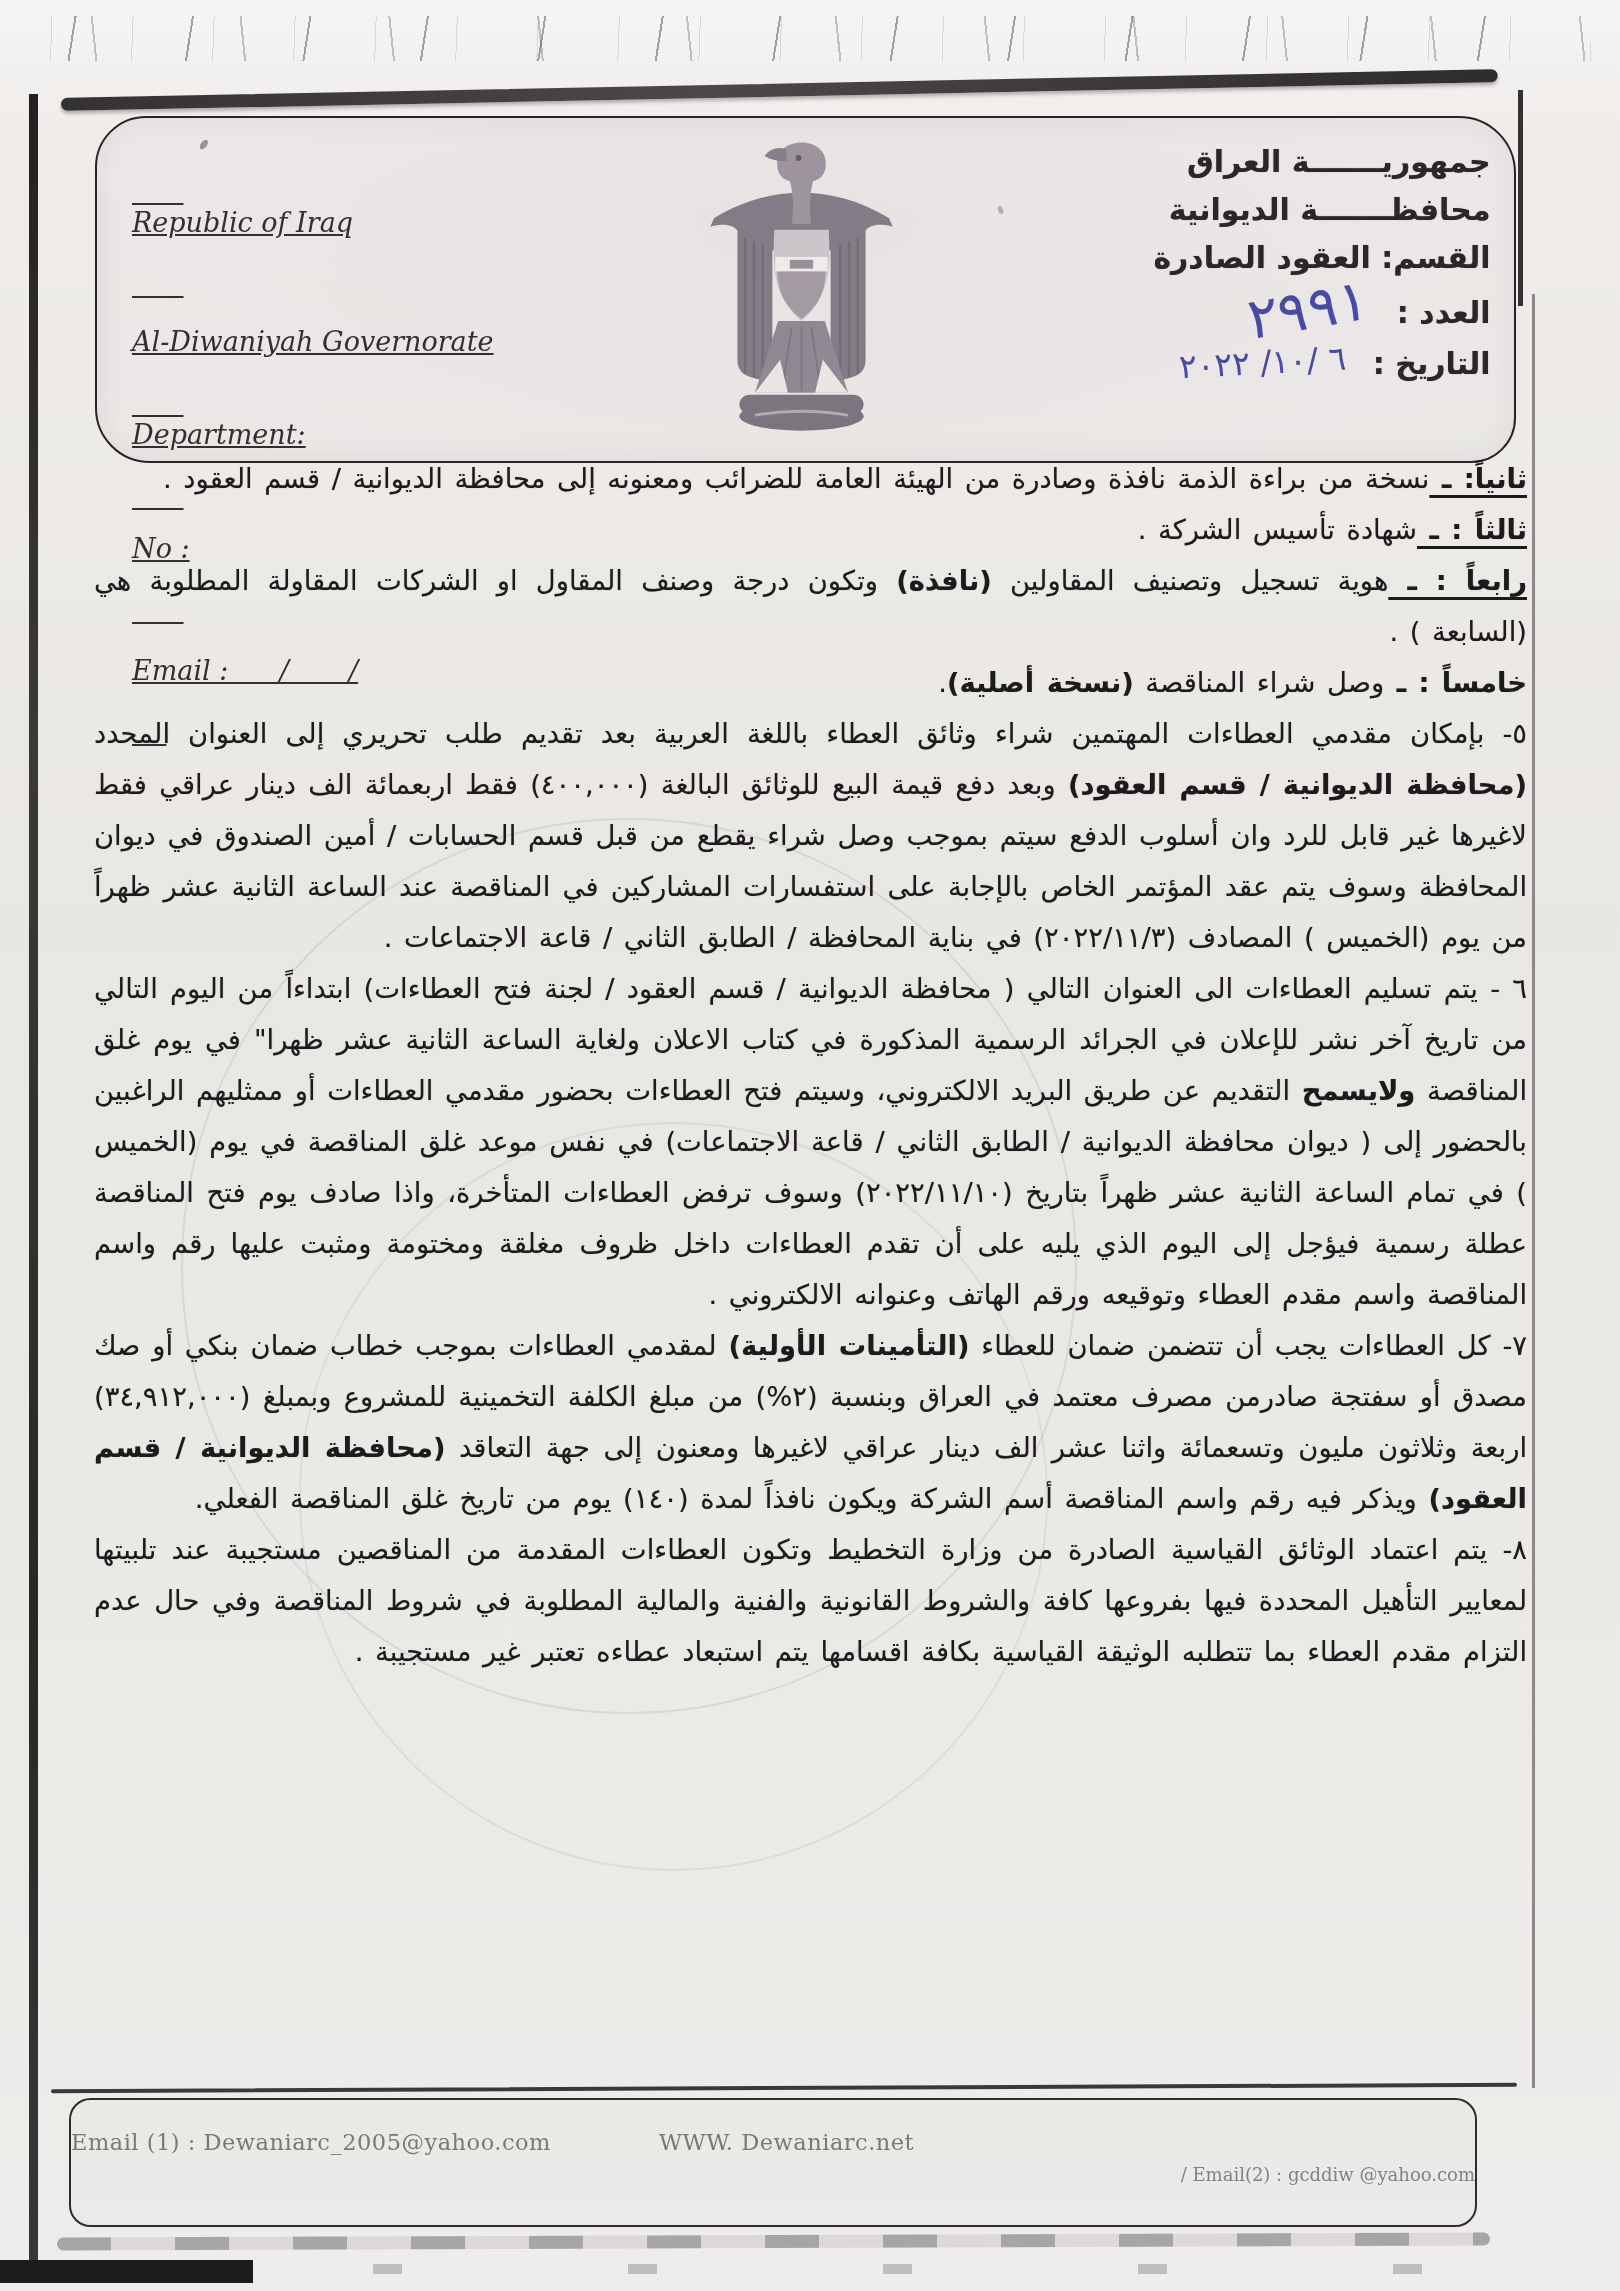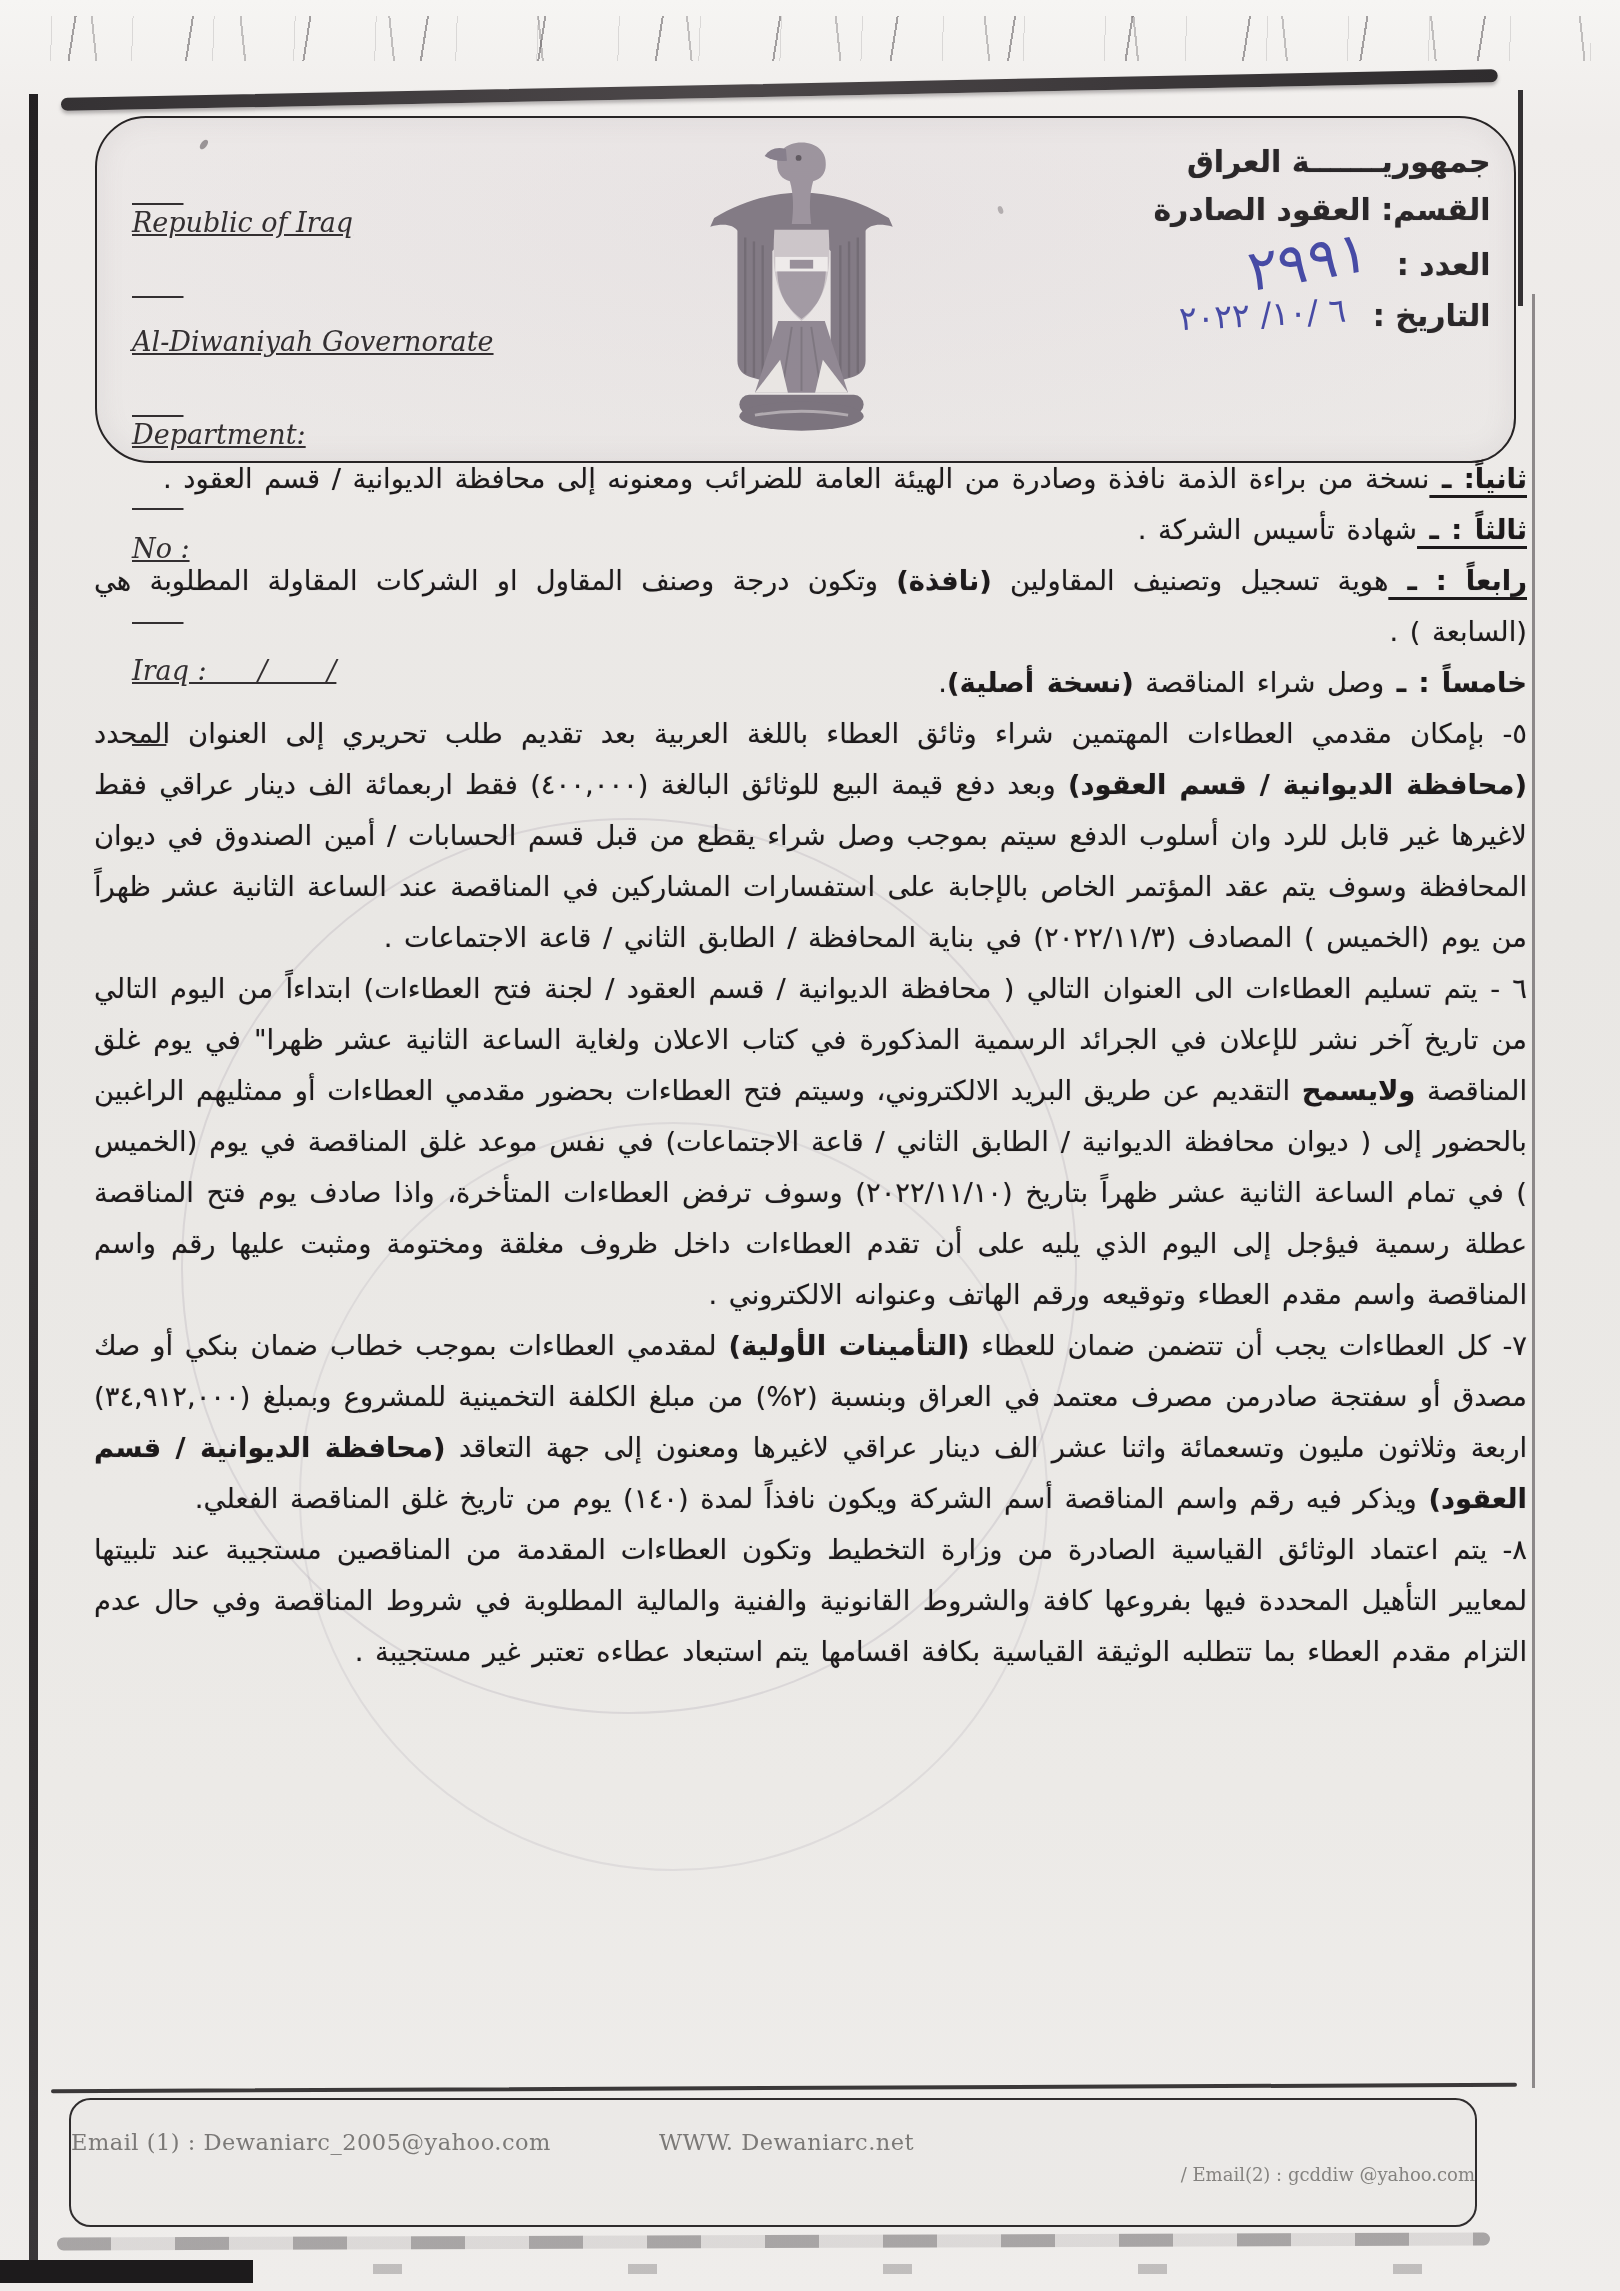--- a/index.html
+++ b/index.html
@@ -97,21 +97,21 @@
   <div class="speck2"></div>
   <div class="watermark1"></div>
   <div class="watermark2"></div>
 
   <div class="header-box">
     <div class="hdr-en">
       <div class="l1">Republic of Iraq</div>
       <div class="l2">Al-Diwaniyah Governorate</div>
       <div class="l3">Department:</div>
       <div class="l4">No :</div>
-      <div class="l5">Iraq :      /       /</div>
+      <div class="l5">Email :      /       /</div>
     </div>
 
     <svg class="eagle" viewBox="0 0 240 320" aria-hidden="true">
       <path d="M30 88 C60 70 90 62 120 62 C150 62 180 70 210 88 L214 97 C200 93 190 95 186 101 L186 235 C186 244 180 250 172 252 L150 258 L150 122 C140 109 100 109 90 122 L90 258 L68 252 C60 250 54 244 54 235 L54 101 C50 95 40 93 26 97 Z" fill="#766d79"></path>
       <g stroke="#564f58" stroke-width="2.5" opacity=".55">
         <line x1="62" y1="108" x2="62" y2="248"></line>
           <line x1="71" y1="112" x2="71" y2="252"></line>
         <line x1="80" y1="116" x2="80" y2="255"></line>
           <line x1="178" y1="108" x2="178" y2="248"></line>
         <line x1="169" y1="112" x2="169" y2="252"></line>
@@ -132,20 +132,21 @@
       </g>
       <path d="M72 268 L98 234 L106 268 Z" fill="#e9e6e3"></path>
       <path d="M168 268 L142 234 L134 268 Z" fill="#e9e6e3"></path>
       <rect x="56" y="270" width="128" height="20" rx="10" fill="#6d6570"></rect>
       <ellipse cx="120" cy="292" rx="64" ry="15" fill="#6d6570"></ellipse>
       <path d="M72 291 Q120 283 168 291" stroke="#c5bec2" stroke-width="3" fill="none" opacity=".7"></path>
     </svg>
 
     <div class="hdr-ar">
       <div>جمهوريـــــــة العراق</div>
+      <div>محافظـــــــة الديوانية</div>
       <div>القسم: العقود الصادرة</div>
       <div class="num-row">
         <span>العدد :</span>
         <span class="hand hand-num">٢٩٩١</span>
       </div>
       <div class="date-row">
         <span>التاريخ :</span>
         <span class="hand hand-date">٦ /١٠/ ٢٠٢٢</span>
       </div>
     </div>

